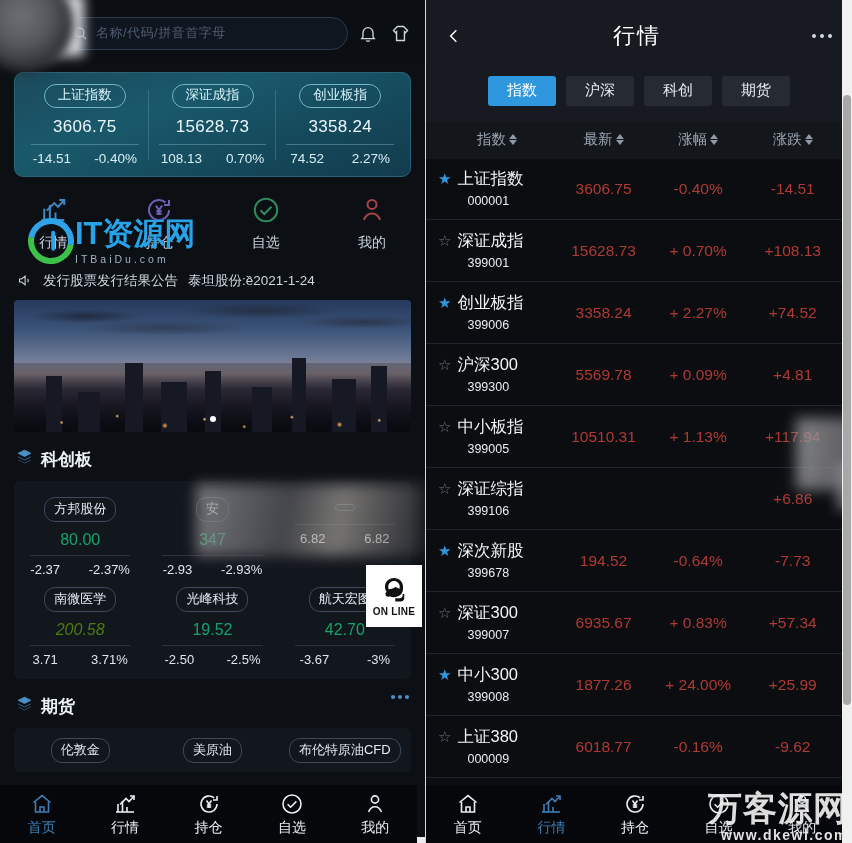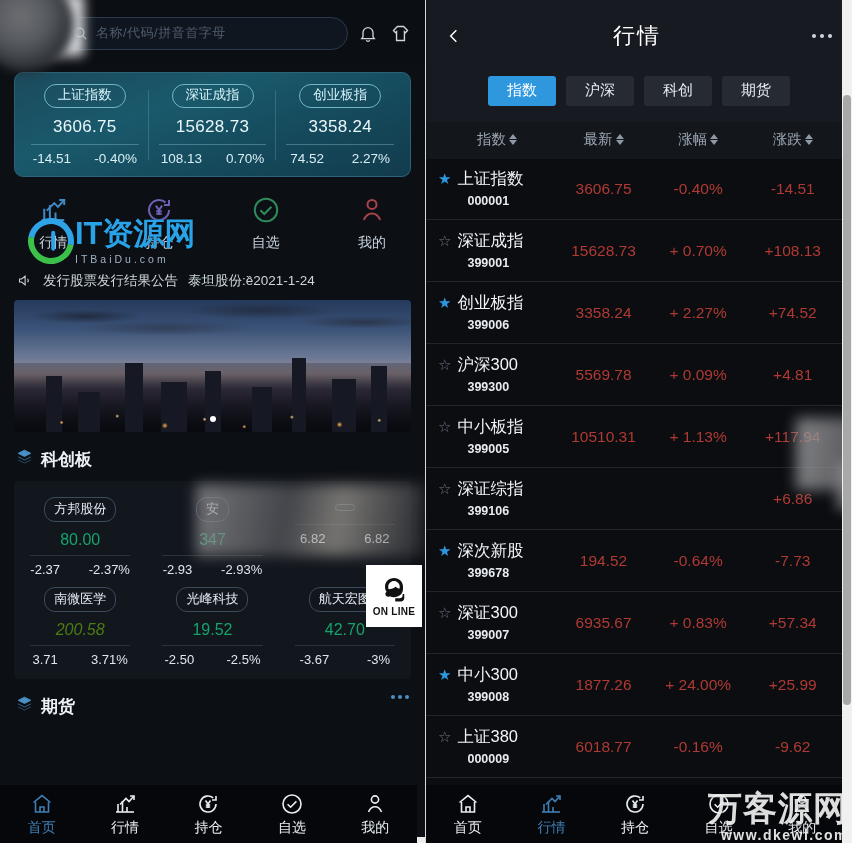--- a/index.html
+++ b/index.html
@@ -147,21 +147,21 @@
   .smudge { position:absolute; z-index: 11; pointer-events:none; filter: blur(7px); }
   .sm1 { left: 196px; top: 484px; width: 228px; height: 72px;
          background: linear-gradient(100deg, rgba(150,150,152,.75), rgba(108,108,112,.55) 40%, rgba(186,180,170,.6) 62%, rgba(60,60,66,.5)); }
 
   
   .fut-cut { margin:0 14px; background:#12161d; border-radius:5px; padding: 8px 0 0; height: 44px; overflow:hidden; }
 
   
   .tabbar {
     position:absolute; left:0; right:8px; bottom:0; height: 58px;
-    background:#05070a; display:flex; align-items:center; z-index: 20; justify-content: flex-end;
+    background:#05070a; display:flex; align-items:center; z-index: 20;
   }
   .tab { flex:1; display:flex; flex-direction:column; align-items:center; gap:3px; }
   .tab .tl { font-size: 14px; color:#e9eef4; }
   .tab.active .tl { color:#3f7fb5; }
 
   
   .phone-right { position:relative; width: 426px; height:843px; background:#0b0d11; overflow:hidden; }
   .r-head { height: 72px; background:#171a20; display:flex; align-items:center; padding: 0 20px; }
   .r-title { flex:1; text-align:center; color:#fff; font-size: 22px; letter-spacing:2px; }
   .r-dots { display:flex; gap:4px; }
@@ -179,21 +179,21 @@
   .sortic i { width:0;height:0;border-left:4px solid transparent;border-right:4px solid transparent; display:block;}
   .sortic i.u { border-bottom:5px solid #8e99a5; }
   .sortic i.d { border-top:5px solid #8e99a5; }
 
   .r-list { position:absolute; left:0; right:0; top: 158px; bottom: 58px; overflow:hidden; }
   .r-row { display:flex; align-items:center; height: 62px; border-bottom: 1px solid #20242b; padding: 0 12px; }
   .r-name-cell { flex:1.25; display:flex; align-items:flex-start; gap:6px; }
   .star { font-size: 15px; line-height: 1; margin-top:2px; }
   .star.on { color:#2e97de; } .star.off { color:#6e7682; }
   .r-nm { color:#f2f5f8; font-size: 16.5px; line-height: 1.1; }
-  .r-code { color:#e8ecf1; font-size: 12.5px; font-weight:bold; margin-top:6px; margin-left: 10px; }
+  .r-code { color:#e8ecf1; font-size: 12.5px; font-weight:normal; margin-top:6px; margin-left: 10px; }
   .r-cell { flex:1; text-align:center; font-size: 15.5px; color:#b03a33; white-space:nowrap; }
 
   
   .sm3 { position:absolute; z-index: 9; left: 370px; top: 418px; width: 250px; height: 72px; filter: blur(7px);
          background: linear-gradient(95deg, rgba(160,160,162,.8), rgba(110,110,115,.6) 35%, rgba(170,170,175,.7) 60%, rgba(55,55,60,.45)); }
   .sm4 { position:absolute; z-index: 9; left: 410px; top: 462px; width: 110px; height: 48px; filter: blur(6px);
          background: linear-gradient(100deg, rgba(140,140,145,.7), rgba(70,70,76,.5)); }
 
   
   .wm-dk { position:absolute; z-index: 22; right: 4px; bottom: 0px; pointer-events:none; opacity:.92; }
@@ -433,20 +433,36 @@
           </svg>
         </span>
         <span class="sec-title">期货</span>
         <span class="sec-more">
             <i></i>
             <i></i>
             <i></i>
           </span>
       </div>
 
+      <div class="fut-cut">
+        <div class="grid3">
+          <div class="stk" style="padding-top:2px">
+            <span class="stk-pill">伦敦金</span>
+            <div class="stk-price down" style="margin-top:6px;font-size:13px;opacity:.55">XAU</div>
+          </div>
+          <div class="stk" style="padding-top:2px">
+            <span class="stk-pill">美原油</span>
+            <div class="stk-price down" style="margin-top:6px;font-size:13px;opacity:.55">OIL</div>
+          </div>
+          <div class="stk" style="padding-top:2px">
+            <span class="stk-pill">布伦特原油CFD</span>
+            <div class="stk-price down" style="margin-top:6px;font-size:13px;opacity:.55">OIL</div>
+          </div>
+        </div>
+      </div>
 
     </div>
 
     <div class="blurbar"></div>
     <div class="blurcircle"></div>
 
     <div class="wm-it">
       <div class="wm-ring"></div>
       <div class="wm-txt">
         <span class="wm-main">IT资源网</span>

